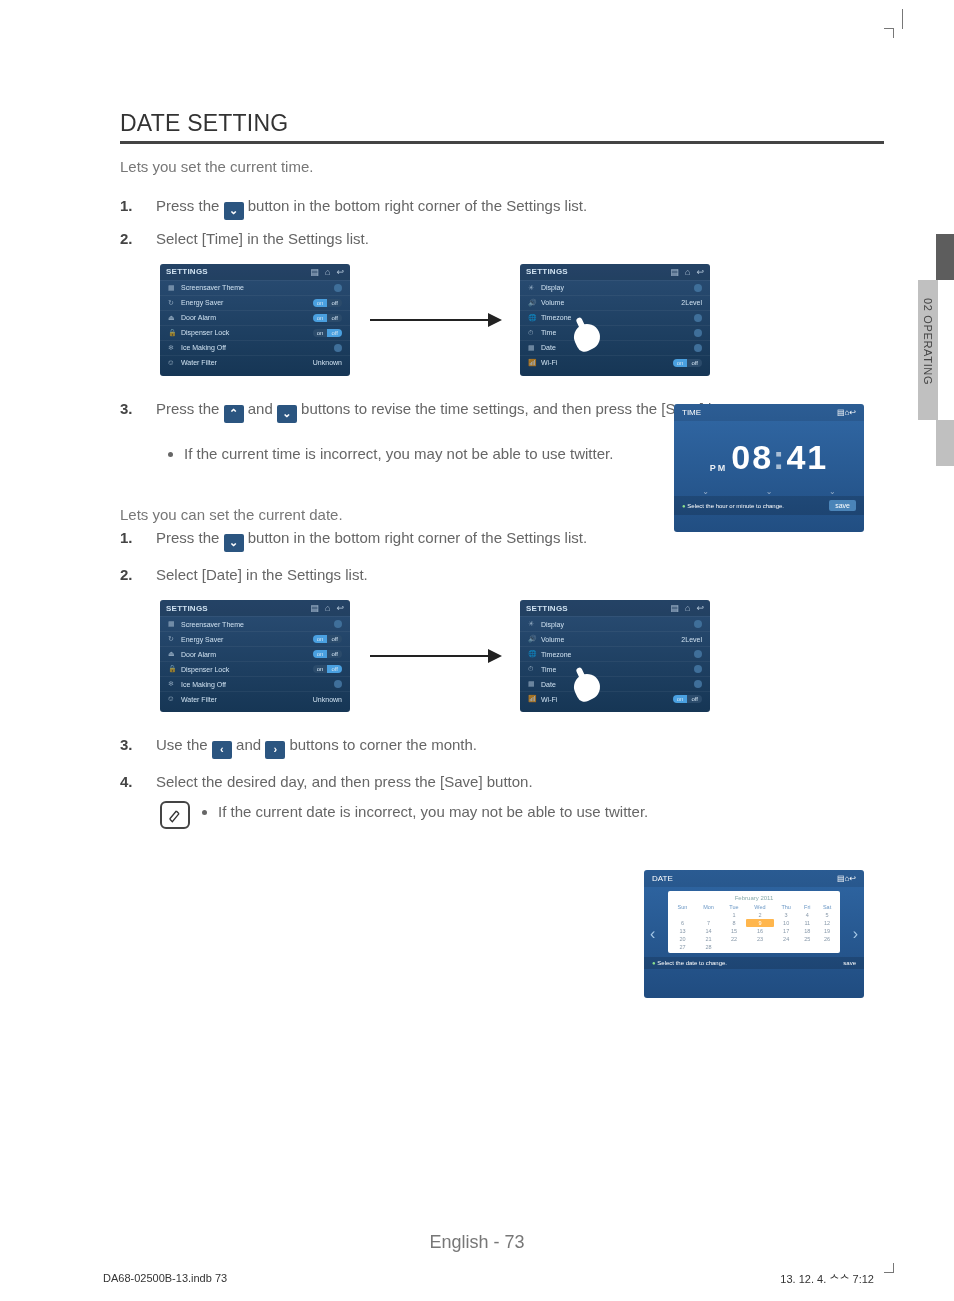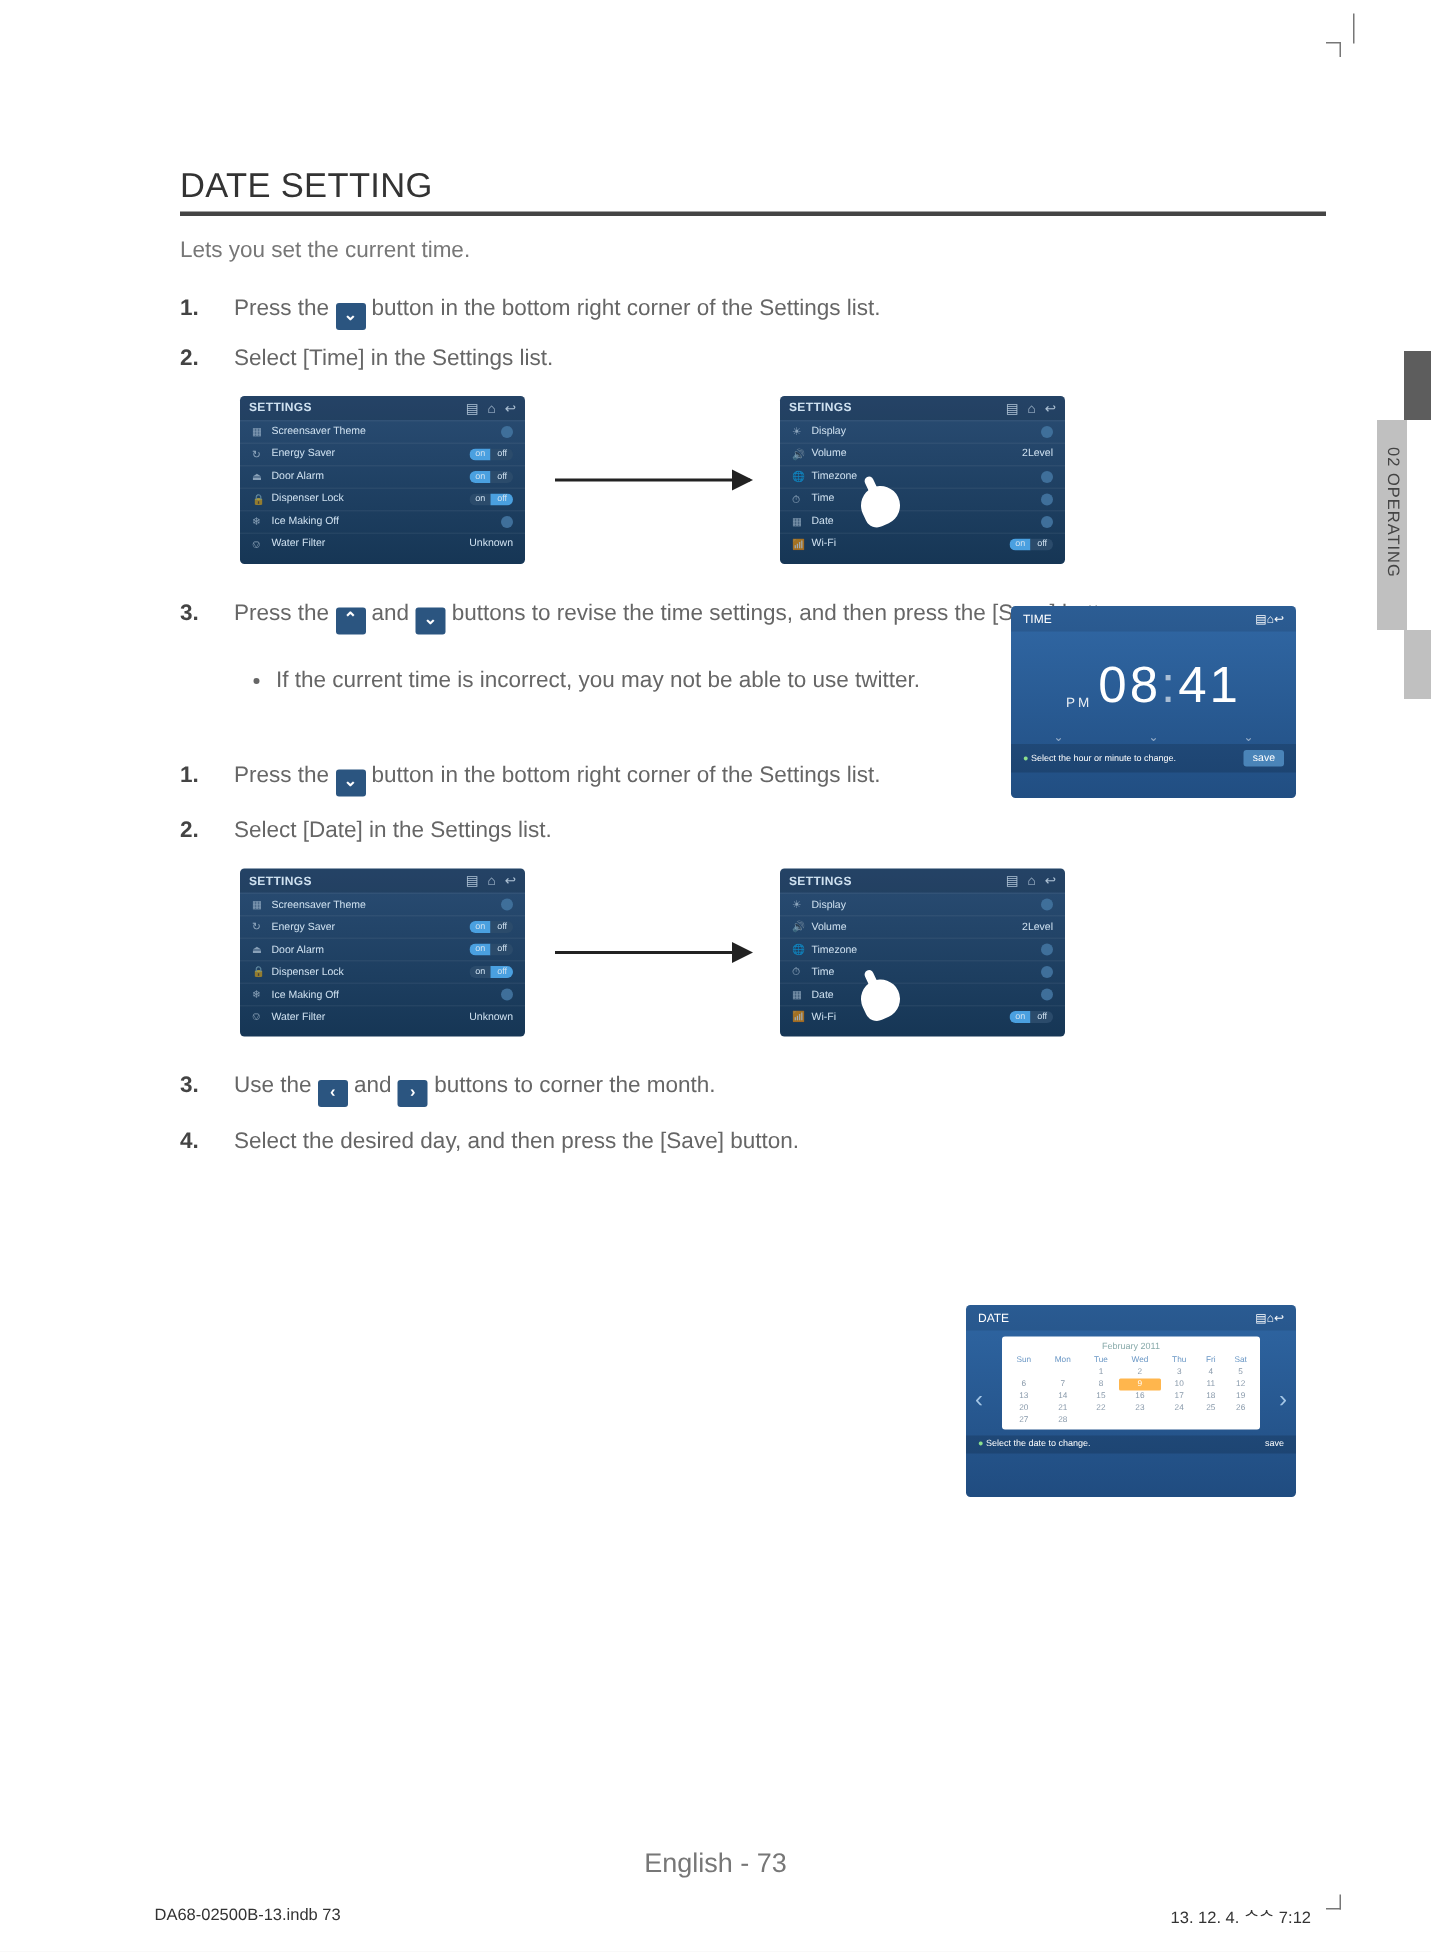--- a/index.html
+++ b/index.html
@@ -92,21 +92,21 @@
 
   .time-panel {
     width: 190px; height: 128px;
     background: linear-gradient(180deg,#3168a5,#214e82);
     border-radius: 3px;
     position: relative;
     color:#fff;
     overflow:hidden;
   }
   .time-panel .hdr{ display:flex; justify-content:space-between; padding:4px 8px; font-size:8px; background:rgba(0,0,0,0.1);}
-  .time-panel .clock { display:flex; align-items:center; justify-content:center; height:72px; font-size:34px; font-weight:400; letter-spacing:2px; gap:0;}
+  .time-panel .clock { display:flex; align-items:center; justify-content:center; height:72px; font-size:34px; font-weight:700; letter-spacing:2px; gap:0;}
   .time-panel .ampm { font-size:9px; align-self:flex-end; margin-bottom:20px; margin-right:4px; opacity:0.9;}
   .time-panel .ftr { display:flex; justify-content:space-between; align-items:center; padding:4px 8px; font-size:6px; background:rgba(0,0,0,0.15);}
   .time-panel .ftr .dotg{ color:#8de08d;}
   .time-panel .save{ background:#4a84b8; padding:2px 6px; border-radius:2px; font-size:7px;}
   .chevs{ display:flex; justify-content:space-around; font-size:8px; opacity:0.5; margin-top:-6px;}
 
   .date-panel {
     width: 220px; height: 128px;
     background: linear-gradient(180deg,#2f66a3,#204c80);
     border-radius: 3px;
@@ -330,20 +330,21 @@
         </div>
       <div class="ftr">
           <span><span class="dotg">●</span> <span>Select the hour or minute to change.</span></span>
       <span class="save">save</span>
         </div>
     </div>
   </div>
 
   <div class="gap"></div>
 
+  <p class="intro" style="margin-bottom:4px;">Lets you can set the current date.</p>
 
   <ol class="steps">
     <li>
       <span class="num">1.</span>
       <span class="body">
         <span>Press the</span>
         <span class="iconbtn down"></span>
         <span>button in the bottom right corner of the Settings list.</span>
       </span>
     </li>
@@ -488,20 +489,30 @@
         <span class="iconbtn right"></span>
         <span>buttons to corner the month.</span>
       </span>
     </li>
     <li style="margin-top:12px;">
       <span class="num">4.</span>
       <span class="body">Select the desired day, and then press the [Save] button.</span>
     </li>
   </ol>
 
+  <div class="noterow">
+    <span class="note-icon">
+      <svg viewBox="0 0 24 24">
+          <path fill="none" stroke="#333" stroke-width="2" d="M4 18 L14 6 M14 6 L18 10 M4 18 L8 22 18 10"></path>
+        </svg>
+    </span>
+    <ul>
+        <li>If the current date is incorrect, you may not be able to use twitter.</li>
+      </ul>
+  </div>
 
   <div class="right-fig date-fig">
     <div class="date-panel">
       <div class="hdr">
           <span>DATE</span>
         <span class="ir"><span>▤</span><span>⌂</span><span>↩</span></span>
         </div>
       <div class="nav l">‹</div>
       <div class="nav r">›</div>
       <div class="cal">

